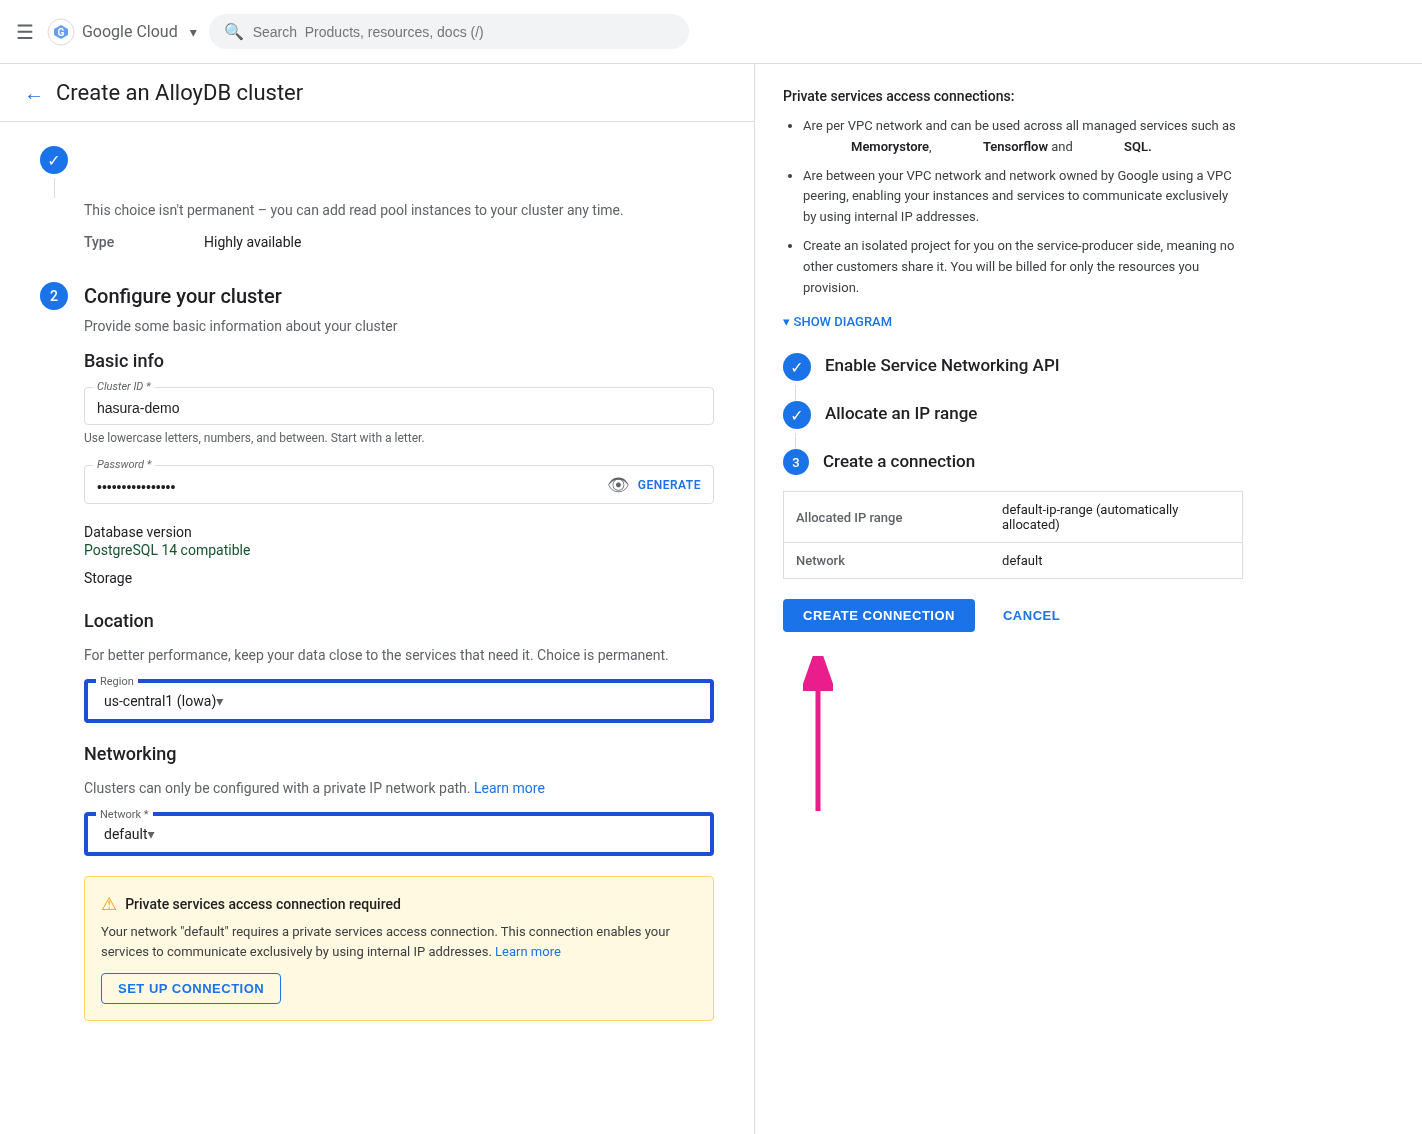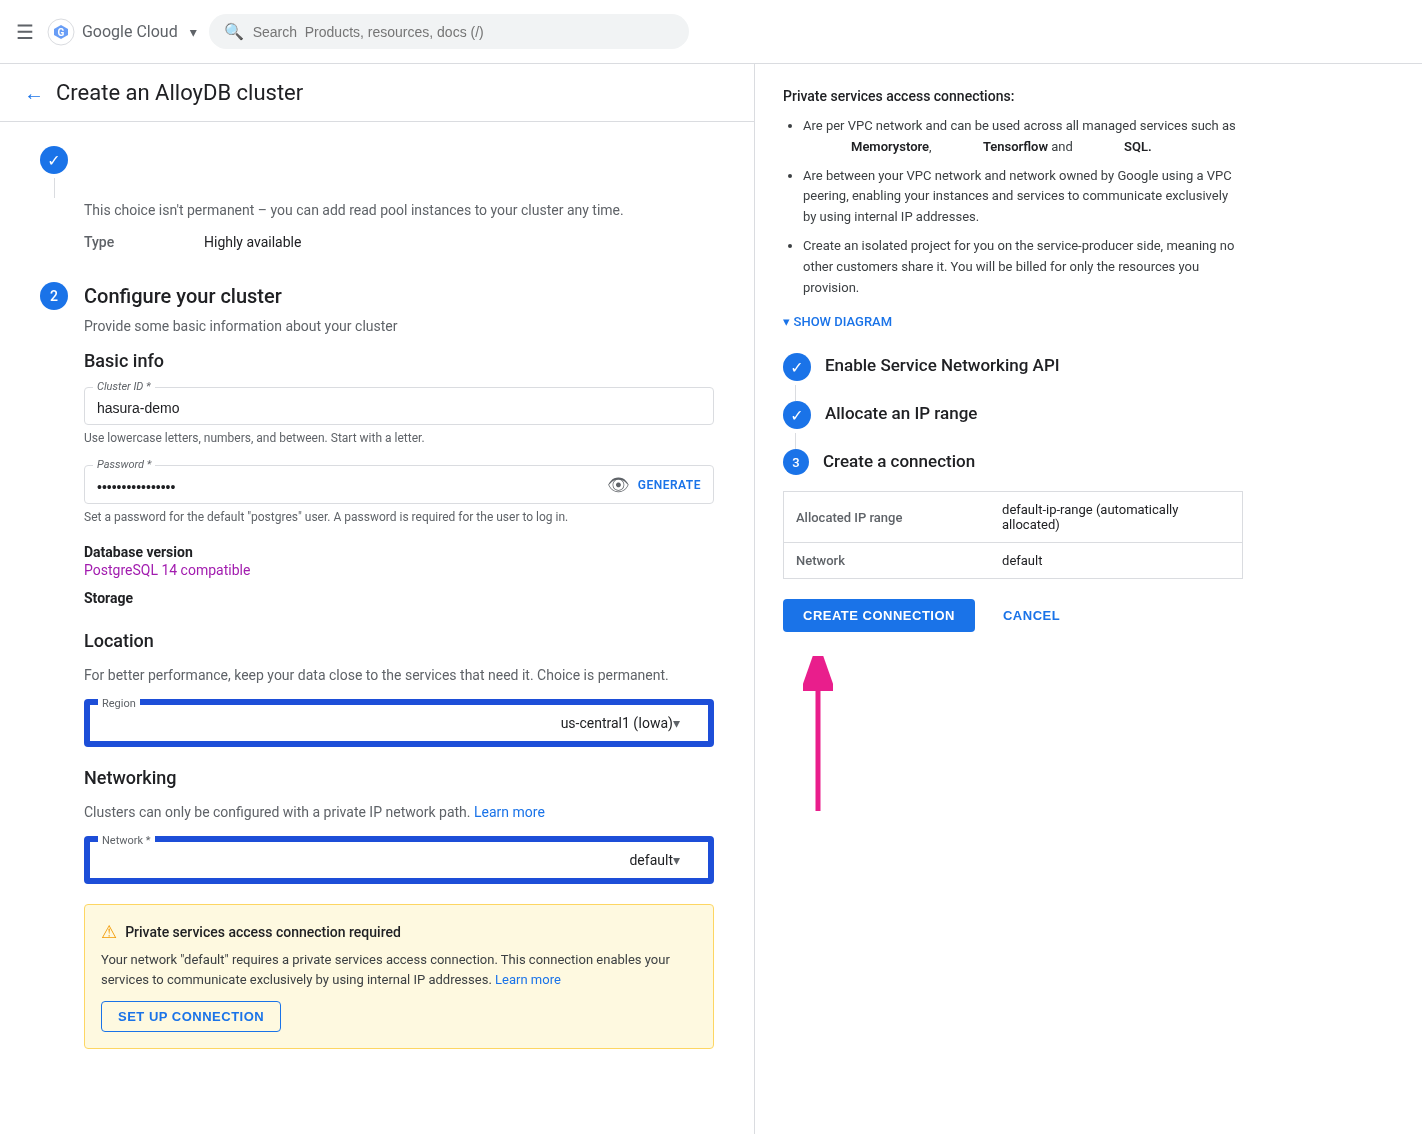--- a/index.html
+++ b/index.html
@@ -89,27 +89,27 @@
     .field-input { width: 100%; border: none; outline: none; font-size: 14px; color: #202124; background: transparent; padding-top: 4px; }
     .field-hint { font-size: 12px; color: #5f6368; margin-top: 6px; }
 
     .password-row { display: flex; align-items: center; }
     .password-row .field-input { flex: 1; }
     .password-actions { display: flex; align-items: center; gap: 8px; }
     .eye-btn { color: #5f6368; cursor: pointer; font-size: 18px; }
     .generate-btn { color: #1a73e8; font-size: 12px; font-weight: 600; cursor: pointer; letter-spacing: 0.5px; }
 
     .info-row { margin-bottom: 12px; }
-    .info-label { font-size: 14px; font-weight: 700; color: #202124; margin-bottom: 2px; }
-    .info-value { font-size: 14px; color: #a21caf; }
+    .info-label { font-size: 14px; font-weight: 400; color: #202124; margin-bottom: 2px; }
+    .info-value { font-size: 14px; color: #14532d; }
 
     
     .dropdown-container {
-      border: 6px solid #1d4ed8; border-radius: 4px; padding: 10px 28px;
-      display: flex; align-items: center; justify-content: flex-end;
+      border: 4px solid #1d4ed8; border-radius: 4px; padding: 10px 16px;
+      display: flex; align-items: center; justify-content: flex-start;
       cursor: pointer; background: #fff; position: relative;
     }
     .dropdown-label-float {
       font-size: 11px; color: #5f6368; position: absolute; top: -8px; left: 8px;
       background: #fff; padding: 0 4px;
     }
     .dropdown-value { font-size: 14px; color: #202124; }
     .dropdown-chevron { color: #5f6368; }
 
     
@@ -271,21 +271,20 @@
             <div class="field-container">
               <span class="field-label">Password *</span>
               <div class="password-row">
                 <input class="field-input" type="password" value="hasura-demo-pass" style="">
                 <div class="password-actions">
                   <span class="eye-btn">👁</span>
                   <span class="generate-btn">GENERATE</span>
                 </div>
               </div>
             </div>
-            <p class="field-hint">Set a password for the default "postgres" user. A password is required for the user to log in.</p>
           </div>
 
           <div class="info-row">
             <div class="info-label">Database version</div>
             <div class="info-value">PostgreSQL 14 compatible</div>
           </div>
 
           <div class="info-row" style="margin-bottom: 24px;">
             <div class="info-label">Storage</div>
           </div>

